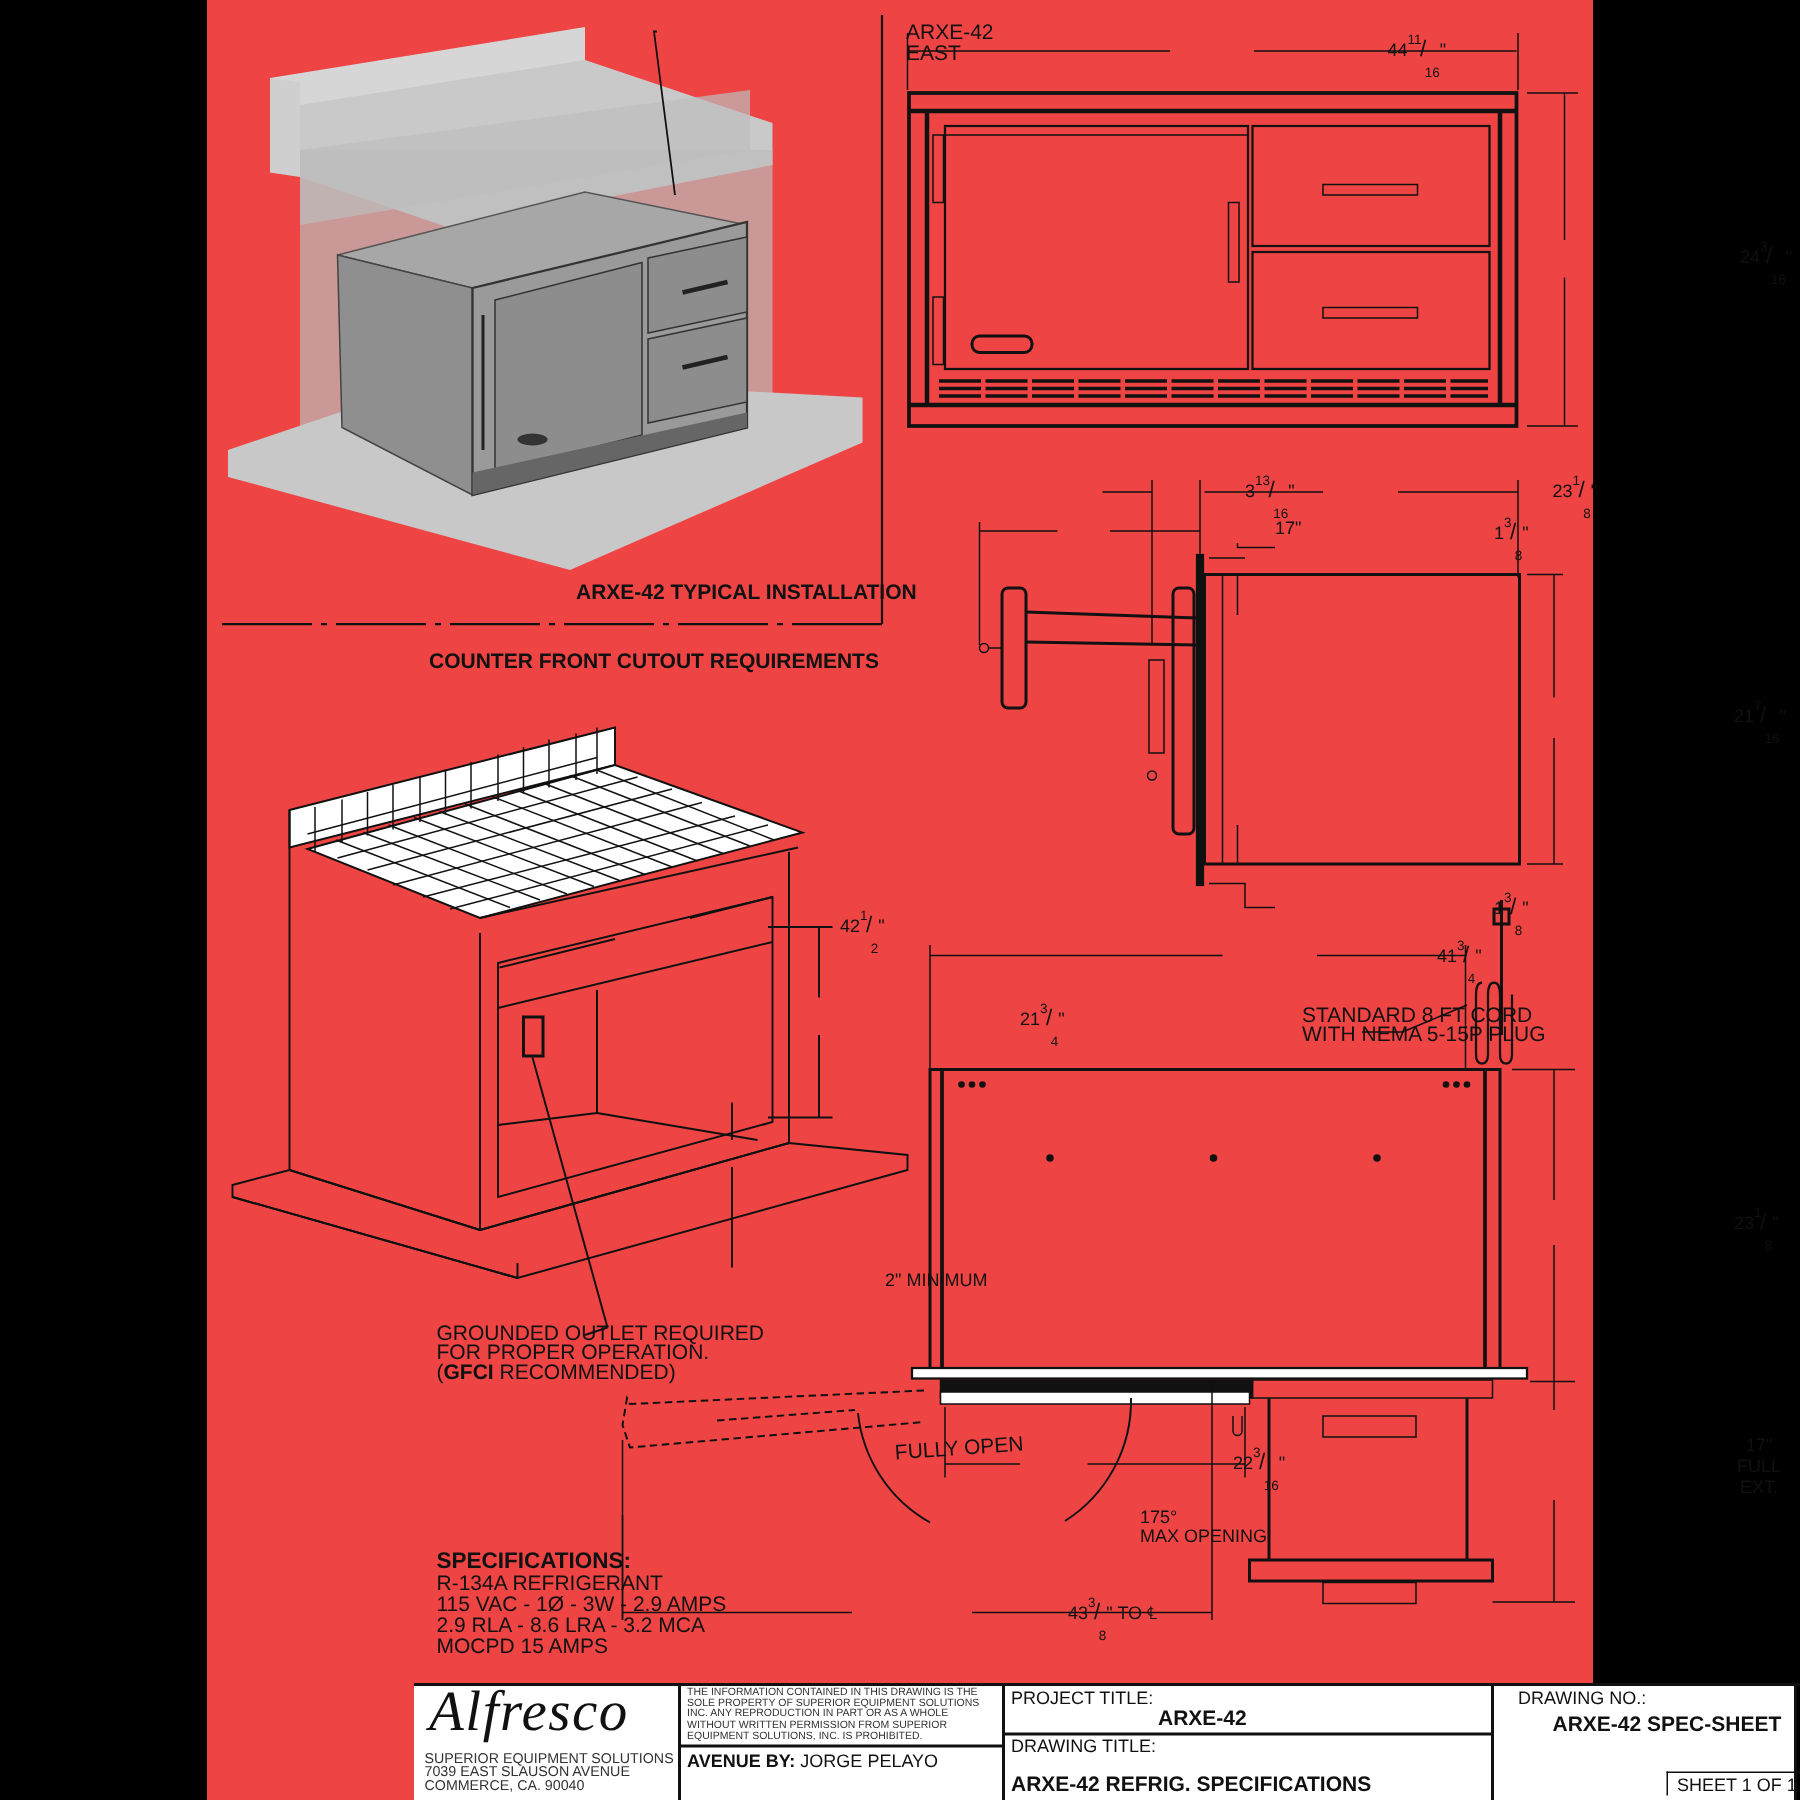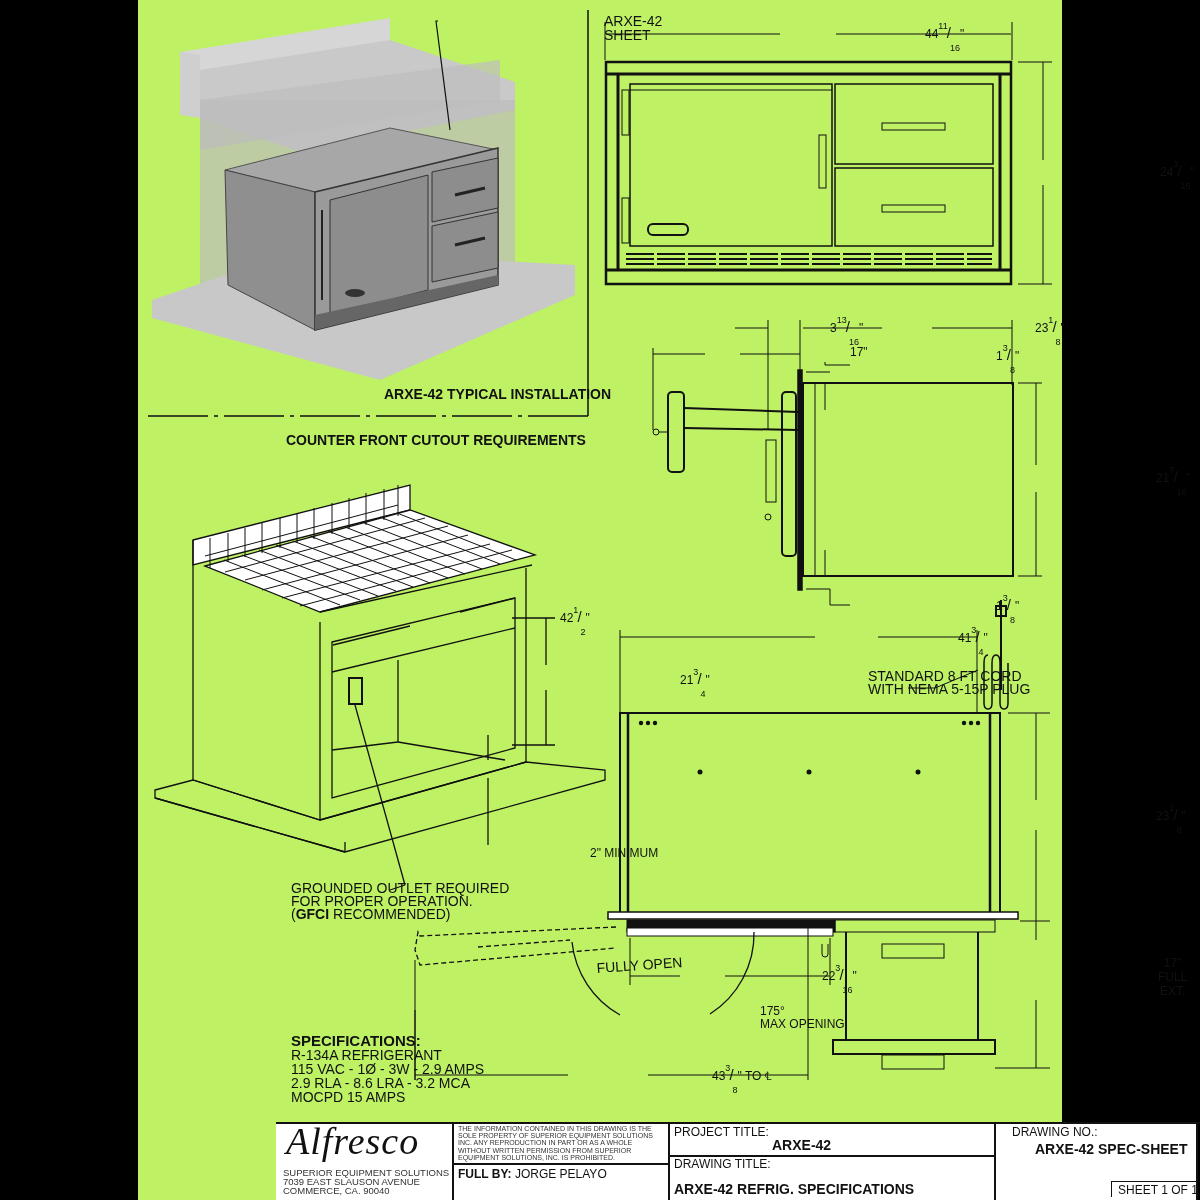--- a/index.html
+++ b/index.html
@@ -1,17 +1,17 @@
 <!DOCTYPE html>
 <html><head>
 <meta charset="utf-8">
 <style>
   html,body{margin:0;padding:0;background:#000;}
   body{width:1200px;height:1200px;position:relative;overflow:hidden;font-family:"Liberation Sans",sans-serif;color:#111;}
-  #sheet{position:absolute;left:138px;top:0;width:924px;height:1200px;background:#bef264;}
+  #sheet{position:absolute;left:138px;top:0;width:924px;height:1200px;background:#ef4444;}
   .abs{position:absolute;}
   .txt{position:absolute;white-space:nowrap;font-family:"Liberation Sans",sans-serif;color:#111;}
   .dim{font-size:12px;}
   .frac{display:inline-block;position:relative;}
   .frac sup{font-size:9px;vertical-align:top;position:relative;top:-3px;}
   .frac sub{font-size:9px;vertical-align:bottom;position:relative;top:12px;}
   .frac .sl{font-size:15px;margin:0 -1px;}
   svg{position:absolute;left:0;top:0;}
   .tb{position:absolute;border:2px solid #111;background:#fff;}
   .bold{font-weight:bold;}
@@ -232,21 +232,21 @@
       <line x1="415" y1="1075" x2="568" y2="1075"></line>
       <line x1="648" y1="1075" x2="808" y2="1075"></line>
       <path d="M822,944 v10 a3,3 0 0 0 6,0 v-10"></path>
     </g>
 
     <line x1="415" y1="1010" x2="415" y2="1080" stroke="#111"></line>
   </svg>
 
   <div class="txt" style="left:466px;top:14px;font-size:14px;line-height:14px;">
     <div>ARXE-42</div>
-    <div>SHEET</div>
+    <div>EAST</div>
   </div>
   <div class="txt bold" style="left:246px;top:386px;font-size:14px;">ARXE-42 TYPICAL INSTALLATION</div>
 
   <div class="txt bold" style="left:148px;top:432px;font-size:14px;">COUNTER FRONT CUTOUT REQUIREMENTS</div>
 
   <div class="txt dim" style="left:422px;top:608px;">
     <span>42</span><span class="frac"><sup>1</sup><span class="sl">/</span><sub>2</sub></span><span>"</span>
   </div>
   <div class="txt dim" style="left:542px;top:670px;">
     <span>21</span><span class="frac"><sup>3</sup><span class="sl">/</span><sub>4</sub></span><span>"</span>
@@ -334,21 +334,21 @@
   </div>
 
   <div class="txt" style="left:320px;top:1125px;font-size:7px;line-height:7.2px;color:#333;">
     <div>THE INFORMATION CONTAINED IN THIS DRAWING IS THE</div>
     <div>SOLE PROPERTY OF SUPERIOR EQUIPMENT SOLUTIONS</div>
     <div>INC. ANY REPRODUCTION IN PART OR AS A WHOLE</div>
     <div>WITHOUT WRITTEN PERMISSION FROM SUPERIOR</div>
     <div>EQUIPMENT SOLUTIONS, INC. IS PROHIBITED.</div>
   </div>
   <div class="txt" style="left:320px;top:1167px;font-size:12px;">
-    <b>FULL BY:</b> <span>JORGE PELAYO</span>
+    <b>AVENUE BY:</b> <span>JORGE PELAYO</span>
   </div>
   <div class="txt" style="left:320px;top:1183px;font-size:12px;margin-top:39px;">
     <b>CREATED:</b> <span>8/28/2015</span>
   </div>
 
   <div class="txt" style="left:536px;top:1125px;font-size:12px;">PROJECT TITLE:</div>
   <div class="txt bold" style="left:634px;top:1137px;font-size:14px;">ARXE-42</div>
   <div class="txt" style="left:536px;top:1157px;font-size:12px;">DRAWING TITLE:</div>
   <div class="txt bold" style="left:536px;top:1181px;font-size:14px;">ARXE-42 REFRIG. SPECIFICATIONS</div>
 

